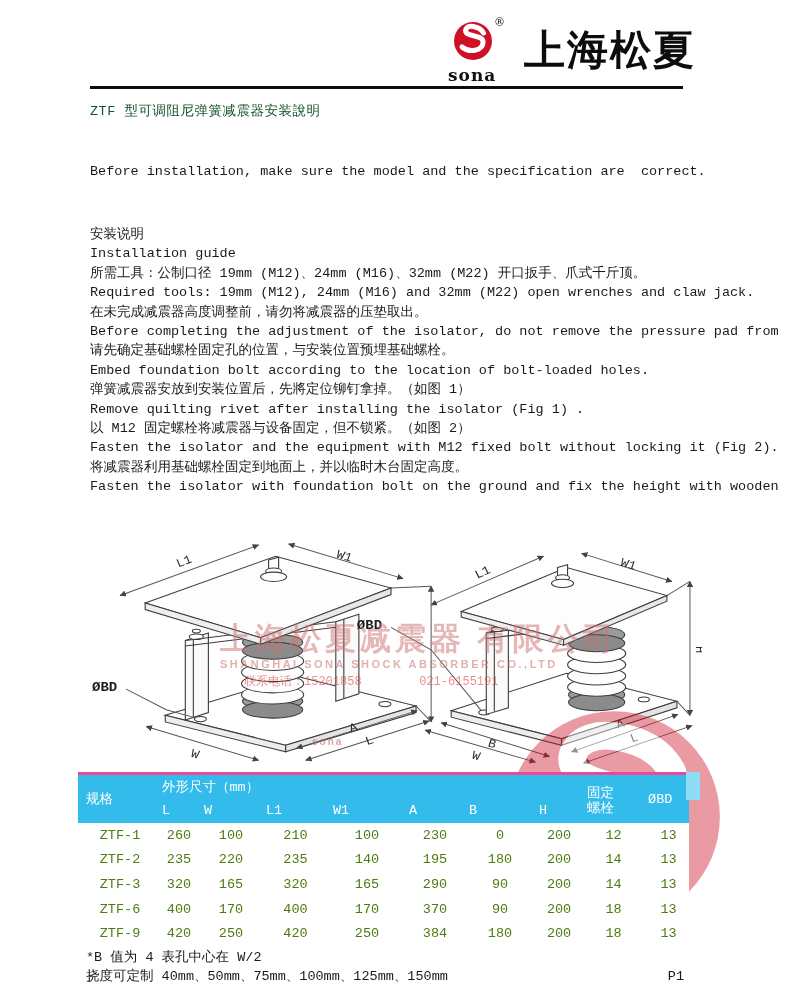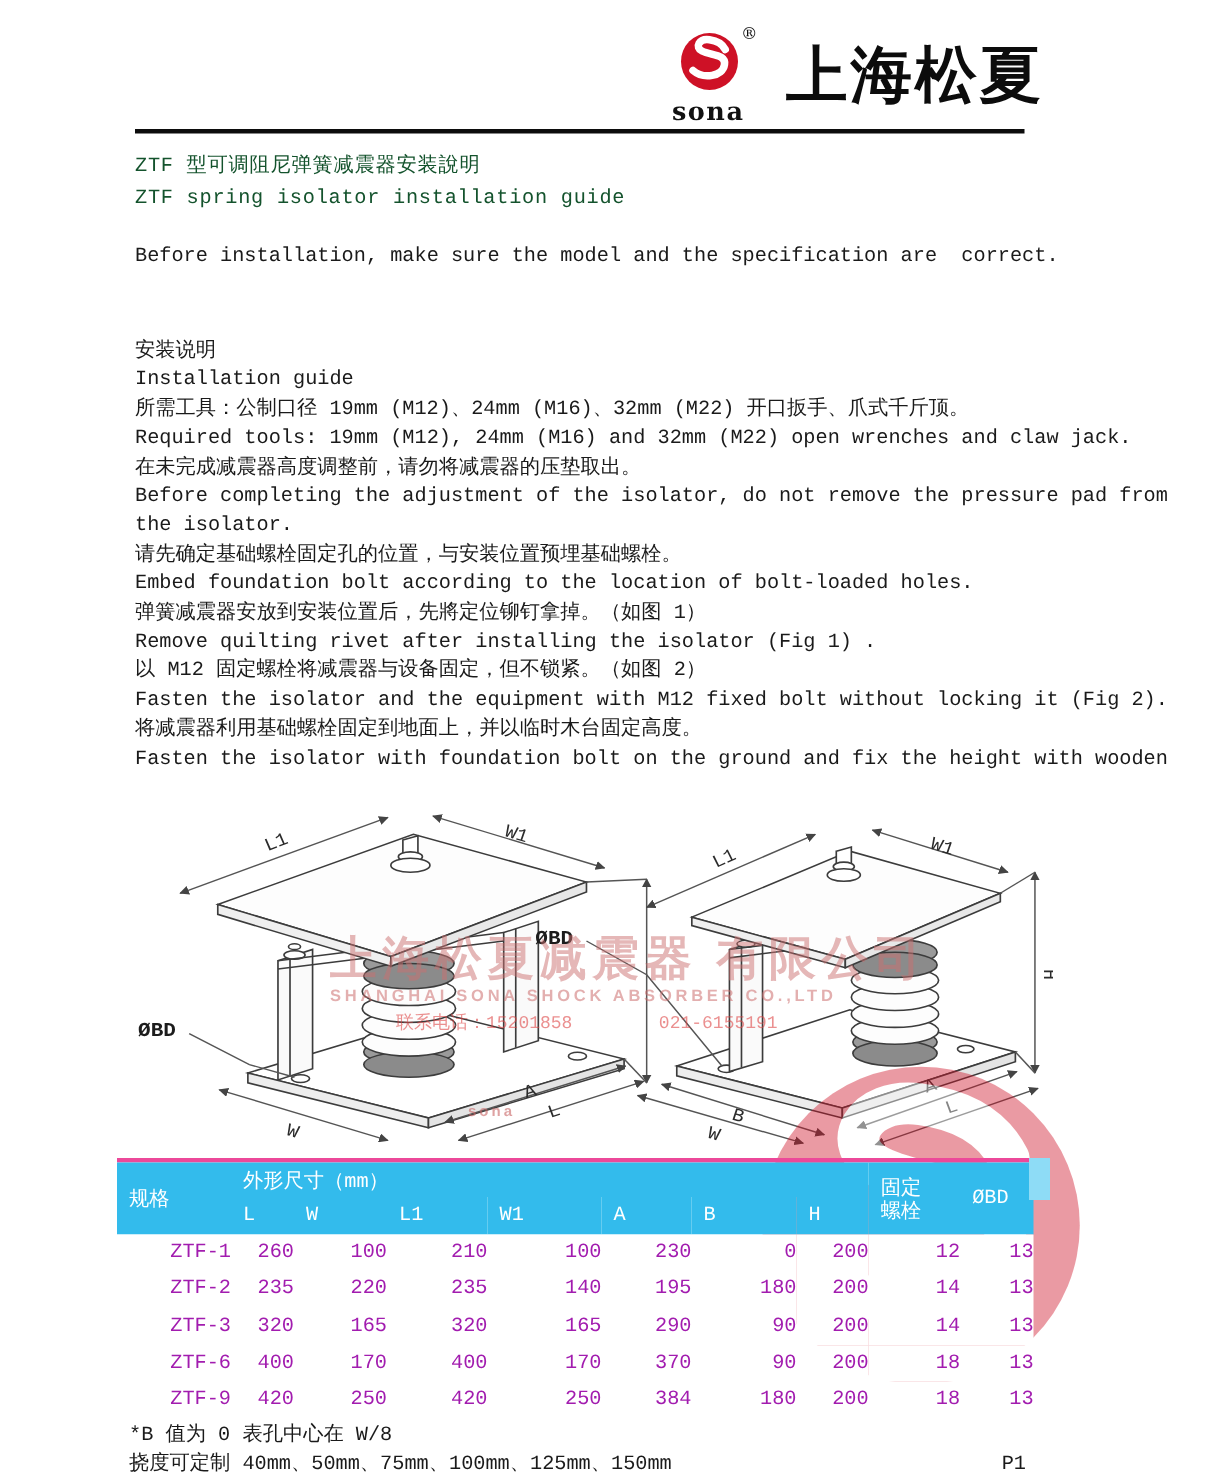--- a/index.html
+++ b/index.html
@@ -25,32 +25,32 @@
   .line{white-space:pre;font-size:13.5px;line-height:19.4px;}
 
   
   .figure{position:absolute;left:90px;top:530px;width:612px;height:234px;}
   .figure svg{display:block;width:612px;height:234px;}
   .dimlbl{font-size:13px;fill:#2b2b2b;font-family:"Liberation Mono","DejaVu Sans Mono",monospace;}
   .obdlbl{font-size:14px;fill:#1c1c1c;font-weight:bold;}
   .watermark{position:absolute;left:130px;top:88px;width:470px;pointer-events:none;}
   .wm-cn{font-family:"Liberation Sans",sans-serif;font-weight:bold;font-size:31px;letter-spacing:4px;color:rgba(204,112,112,.50);white-space:nowrap;}
   .wm-en{font-family:"Liberation Sans",sans-serif;font-weight:bold;font-size:11px;letter-spacing:2.5px;color:rgba(204,110,110,.55);white-space:nowrap;margin-top:-2px;}
-  .wm-ph{font-size:12px;color:rgba(221,70,70,.60);white-space:pre;margin-top:3px;margin-left:44px;}
+  .wm-ph{font-size:12px;color:rgba(221,70,70,.60);white-space:pre;margin-top:3px;margin-left:24px;}
   .wm-s{position:absolute;left:88px;top:82px;opacity:.42;}
   .wm-sona{position:absolute;left:92px;top:118px;font-family:"Liberation Sans",sans-serif;font-weight:bold;font-size:10px;letter-spacing:2px;color:rgba(200,100,100,.6);}
 
   
   .table-wrap{position:absolute;left:78px;top:772px;width:611px;border-top:3px solid #ec4899;}
   .hdr-notch{position:absolute;right:-11px;top:-3px;width:14px;height:28px;background:#8edcf6;}
   table{border-collapse:collapse;table-layout:fixed;width:611px;font-size:13.5px;}
   thead th{background:#33bbec;color:#ffffff;font-weight:normal;text-align:left;padding:0 0 0 8px;}
   thead tr.h1 th{height:23px;}
   thead tr.h2 th{height:25px;}
-  tbody td{height:24.6px;padding:0 0 0 8px;color:#a21caf;background:#fff;text-align:right;}
+  tbody td{height:24.6px;padding:0 0 0 8px;color:#4d7c0f;background:#fff;text-align:center;}
   .bolt-head{line-height:15px;padding-top:3px;}
 
   
   .footnotes{position:absolute;left:86px;top:948px;width:600px;}
   .foot-row{display:flex;justify-content:space-between;}
   .pageno{padding-right:2px;}
 </style>
 </head>
 <body>
 
@@ -64,35 +64,33 @@
       </svg>
       <span class="reg">®</span>
       <span class="sona">sona</span>
     </div>
     <div class="company-cn">上海松夏</div>
   </div>
   <div class="rule"></div>
 
   <div class="title-block">
     <div class="title-line">ZTF 型可调阻尼弹簧减震器安装說明</div>
-    <div class="title-line">ZTF spring isolator installation guide</div>
   </div>
 
   <div class="intro">
     <div class="line">Before installation, make sure the model and the specification are  correct.</div>
   </div>
 
   <div class="guide">
     <div class="line">安装说明</div>
     <div class="line">Installation guide</div>
     <div class="line">所需工具：公制口径 19mm (M12)、24mm (M16)、32mm (M22) 开口扳手、爪式千斤顶。</div>
     <div class="line">Required tools: 19mm (M12), 24mm (M16) and 32mm (M22) open wrenches and claw jack.</div>
     <div class="line">在未完成减震器高度调整前，请勿将减震器的压垫取出。</div>
     <div class="line">Before completing the adjustment of the isolator, do not remove the pressure pad from</div>
-    <div class="line">the isolator.</div>
     <div class="line">请先确定基础螺栓固定孔的位置，与安装位置预埋基础螺栓。</div>
     <div class="line">Embed foundation bolt according to the location of bolt-loaded holes.</div>
     <div class="line">弹簧减震器安放到安装位置后，先將定位铆钉拿掉。（如图 1）</div>
     <div class="line">Remove quilting rivet after installing the isolator (Fig 1) .</div>
     <div class="line">以 M12 固定螺栓将减震器与设备固定，但不锁紧。（如图 2）</div>
     <div class="line">Fasten the isolator and the equipment with M12 fixed bolt without locking it (Fig 2).</div>
     <div class="line">将减震器利用基础螺栓固定到地面上，并以临时木台固定高度。</div>
     <div class="line">Fasten the isolator with foundation bolt on the ground and fix the height with wooden</div>
   </div>
 
@@ -320,20 +318,20 @@
           <td>180</td>
           <td>200</td>
           <td>18</td>
           <td>13</td>
         </tr>
       </tbody>
     </table>
   </div>
 
   <div class="footnotes">
-    <div class="line">*B 值为 0 表孔中心在 W/8</div>
+    <div class="line">*B 值为 4 表孔中心在 W/2</div>
     <div class="foot-row">
       <div class="line">挠度可定制 40mm、50mm、75mm、100mm、125mm、150mm</div>
       <div class="line pageno">P1</div>
     </div>
   </div>
 
 </div>
 
 </body></html>

